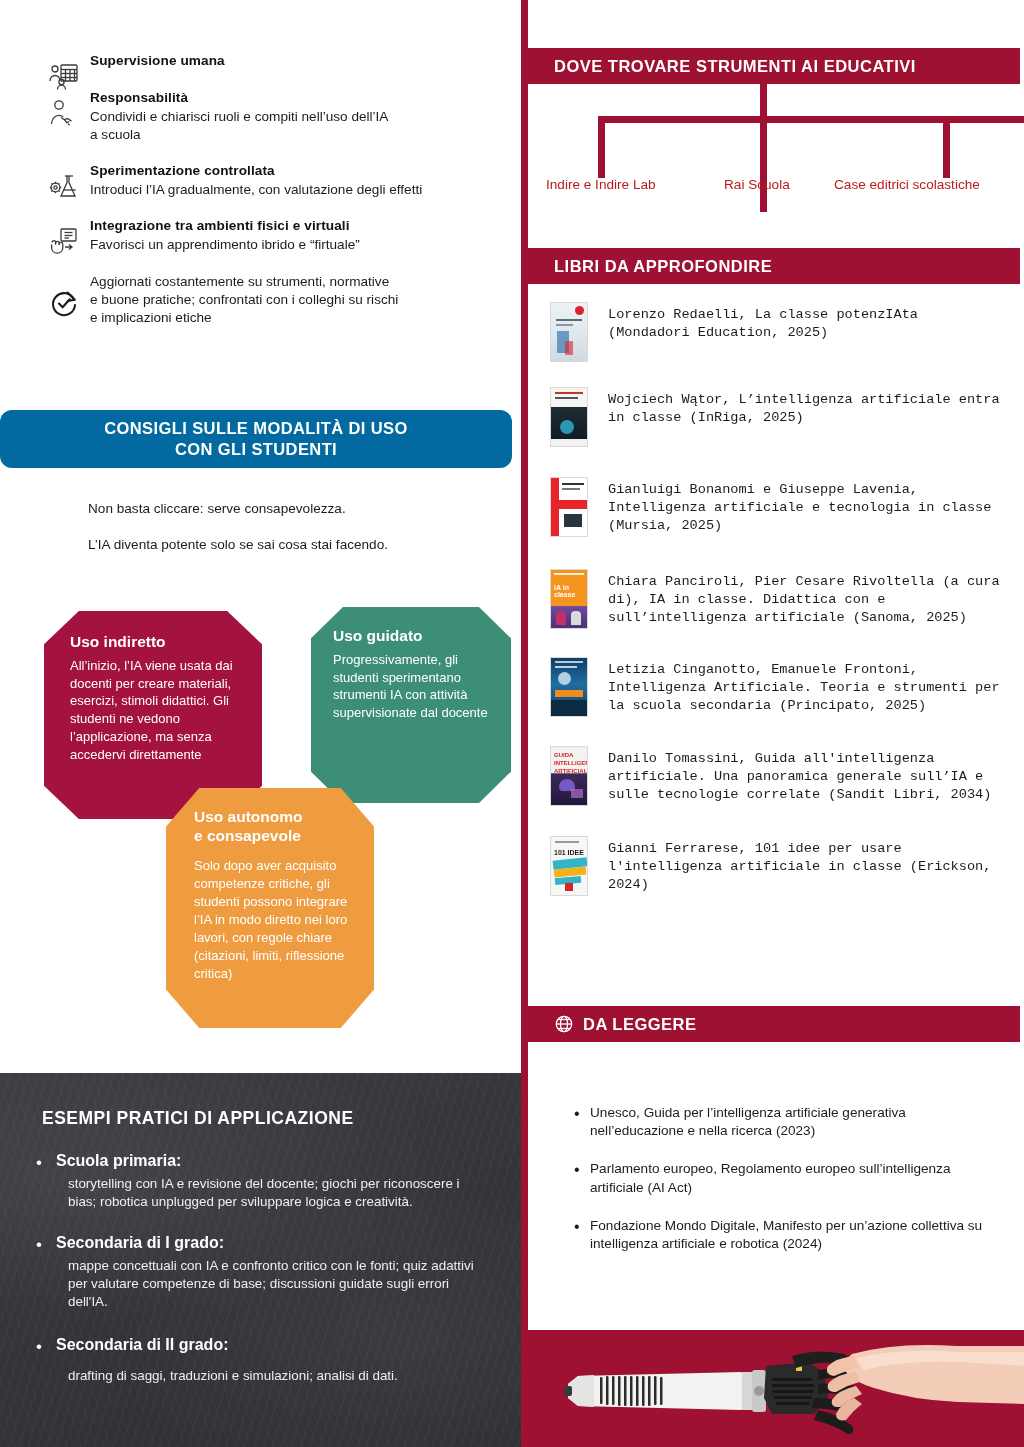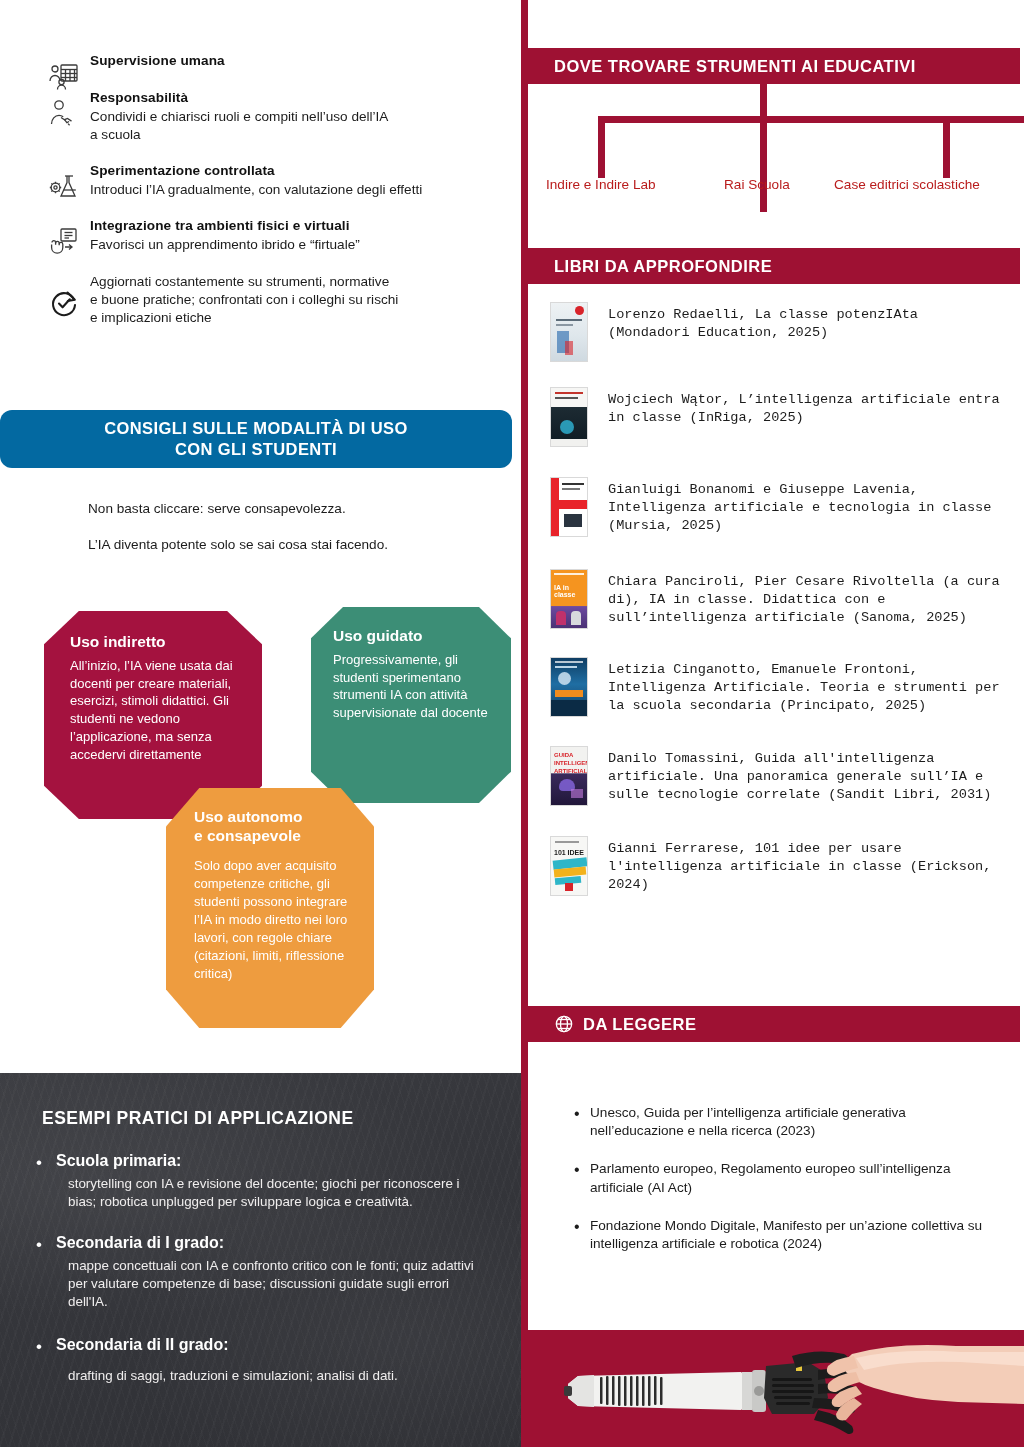--- a/index.html
+++ b/index.html
@@ -376,21 +376,21 @@
       </div>
 
       <div class="book-row" style="margin-bottom:24px;">
         <div class="cover">
           <div class="cv-in" style="background:linear-gradient(180deg,#f2f2f0 0%,#f2f2f0 45%,#3a2a5c 46%,#21173a 100%);">
             <div style="position:absolute;left:3px;top:4px;right:3px;font:bold 6px sans-serif;color:#d8232a;line-height:8px;">GUIDA<br>INTELLIGENZA<br>ARTIFICIALE</div>
             <div style="position:absolute;left:8px;top:32px;width:16px;height:12px;border-radius:8px 8px 4px 4px;background:#7d5fd0;opacity:.9;"></div>
             <div style="position:absolute;right:4px;bottom:7px;width:12px;height:9px;background:#c57be0;opacity:.6;"></div>
           </div>
         </div>
-        <div class="book-txt">Danilo Tomassini, Guida all'intelligenza artificiale. Una panoramica generale sull’IA e sulle tecnologie correlate (Sandit Libri, 2031)</div>
+        <div class="book-txt">Danilo Tomassini, Guida all'intelligenza artificiale. Una panoramica generale sull’IA e sulle tecnologie correlate (Sandit Libri, 2034)</div>
       </div>
 
       <div class="book-row">
         <div class="cover">
           <div class="cv-in" style="background:#f7f7f5;">
             <div style="position:absolute;left:4px;top:4px;right:8px;height:1.5px;background:#999;"></div>
             <div style="position:absolute;left:3px;top:12px;font:bold 7px sans-serif;color:#1c1c1c;">101 IDEE</div>
             <div style="position:absolute;left:2px;top:22px;width:34px;height:9px;background:#2fb6c8;transform:rotate(-6deg);"></div>
             <div style="position:absolute;left:3px;top:31px;width:32px;height:8px;background:#f3b21c;transform:rotate(-5deg);"></div>
             <div style="position:absolute;left:4px;top:40px;width:26px;height:7px;background:#2fb6c8;transform:rotate(-5deg);"></div>

